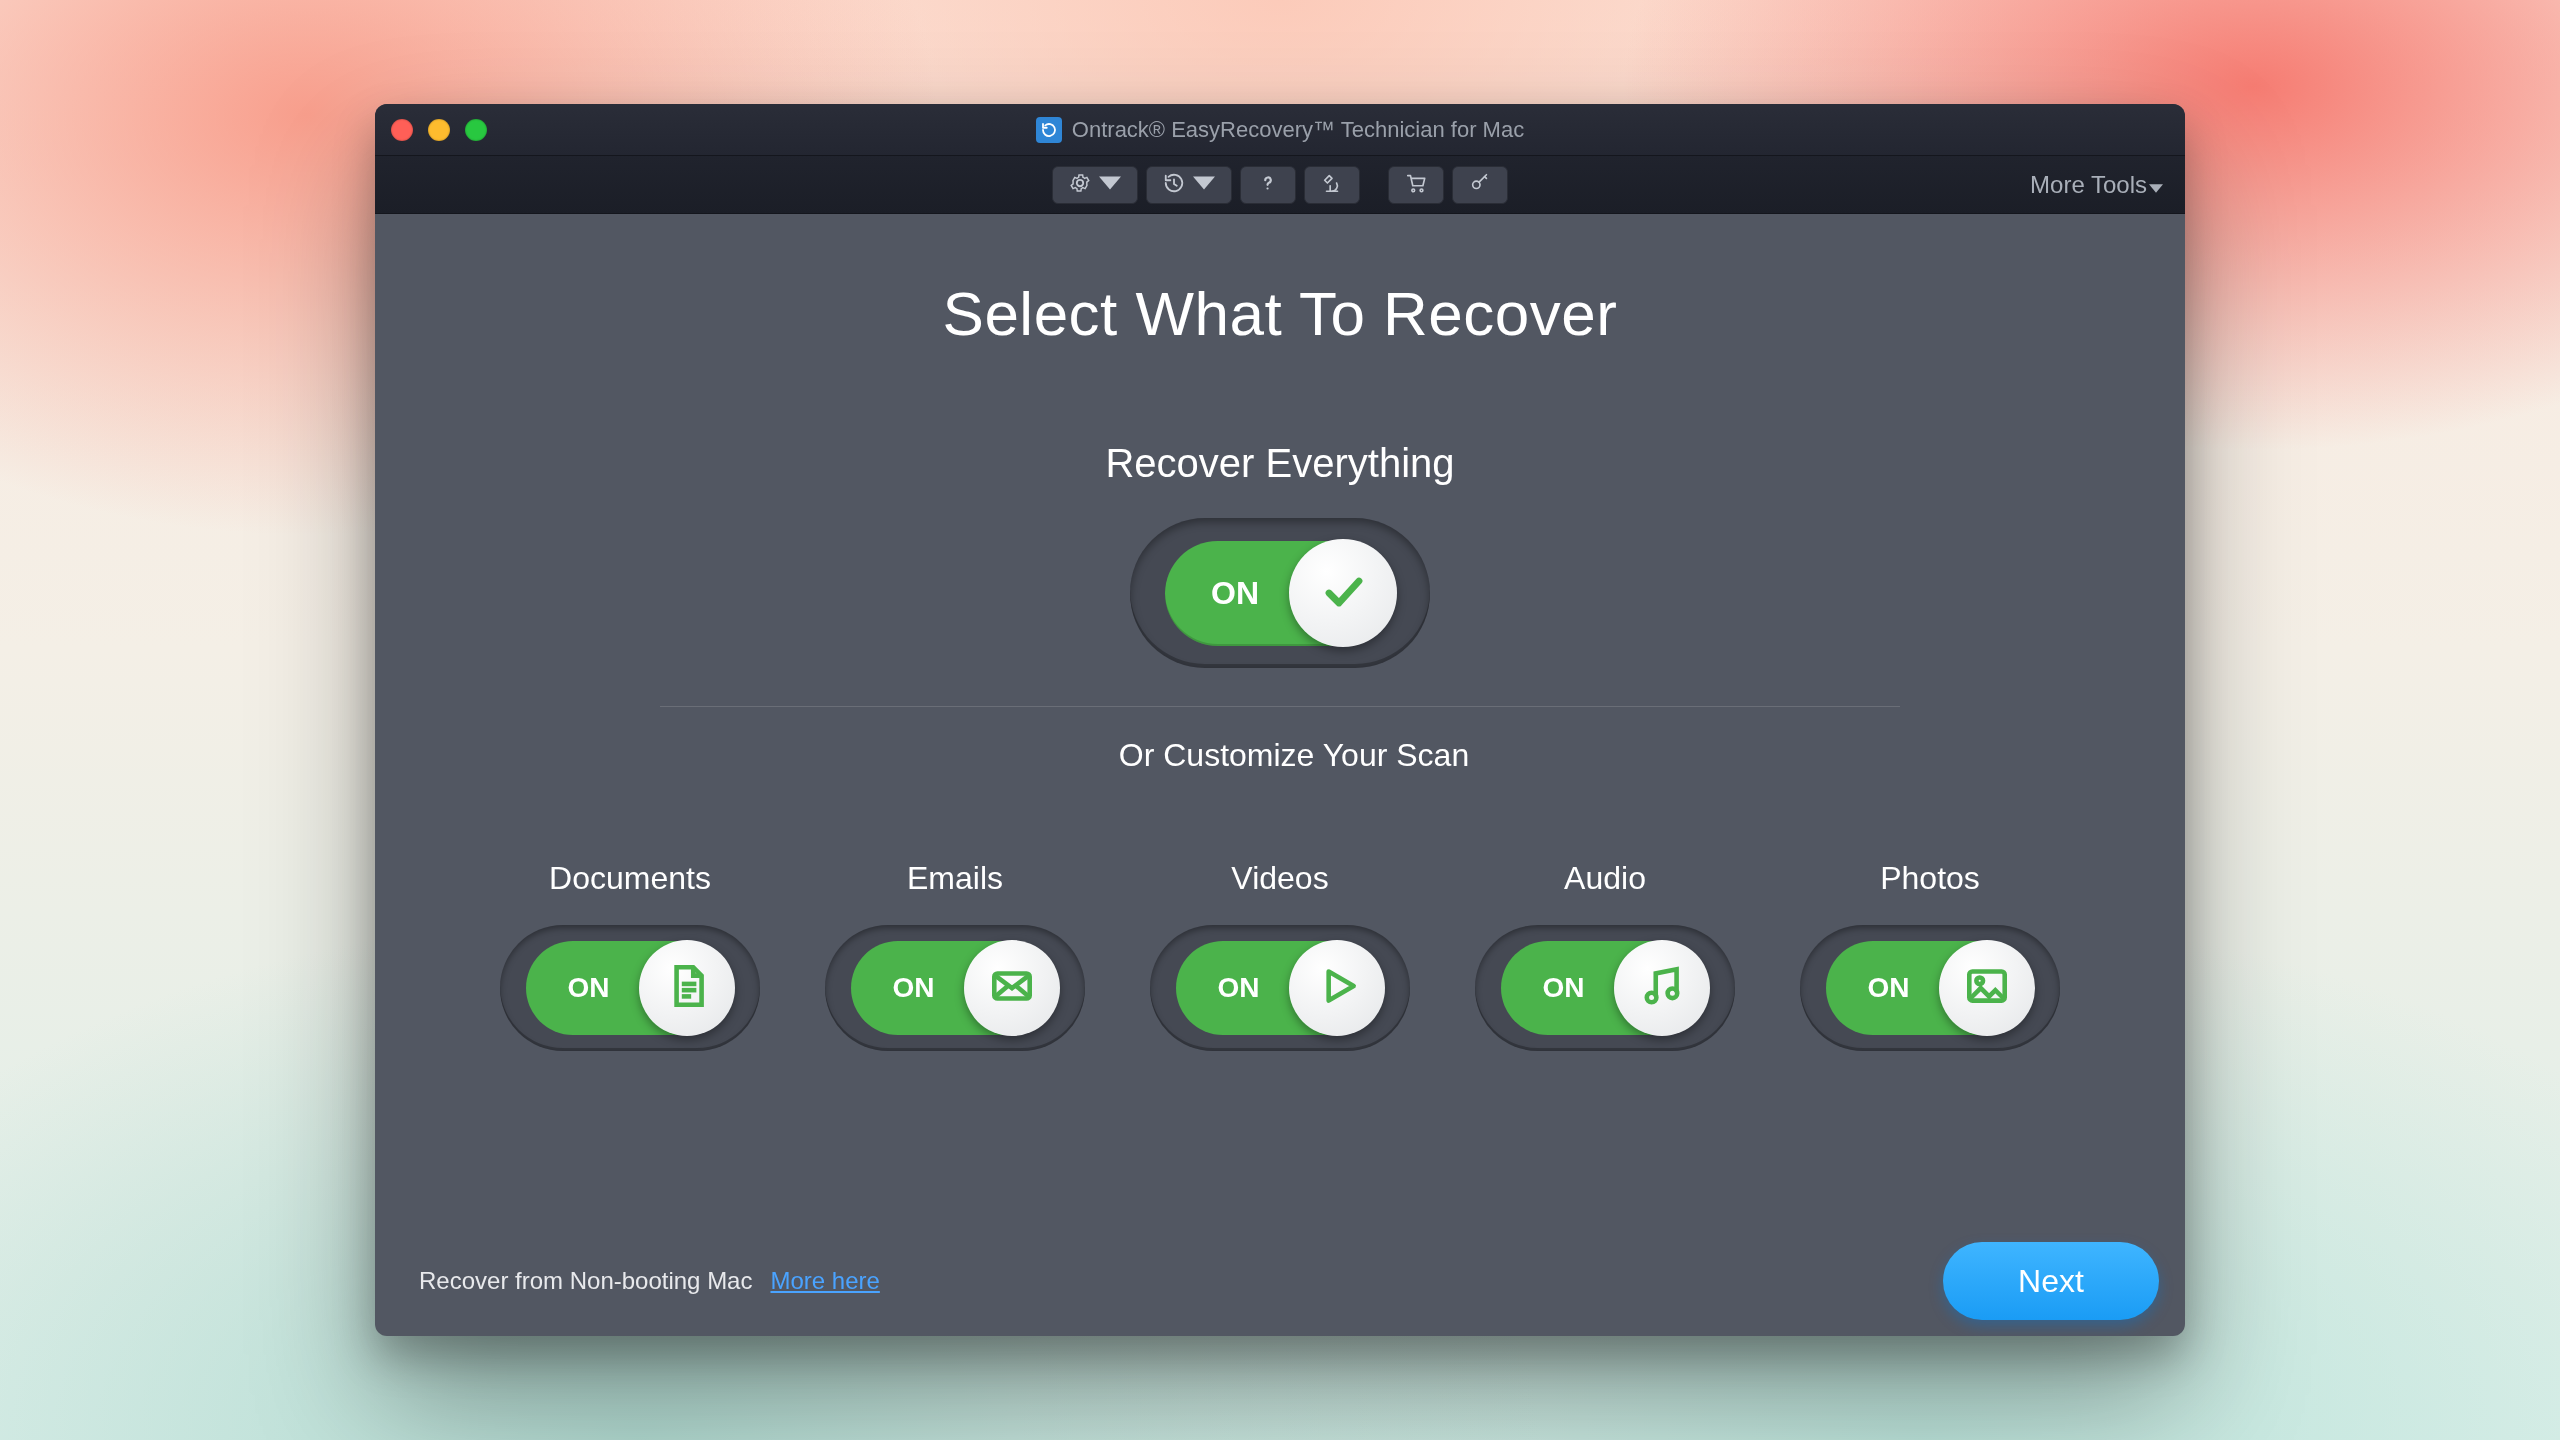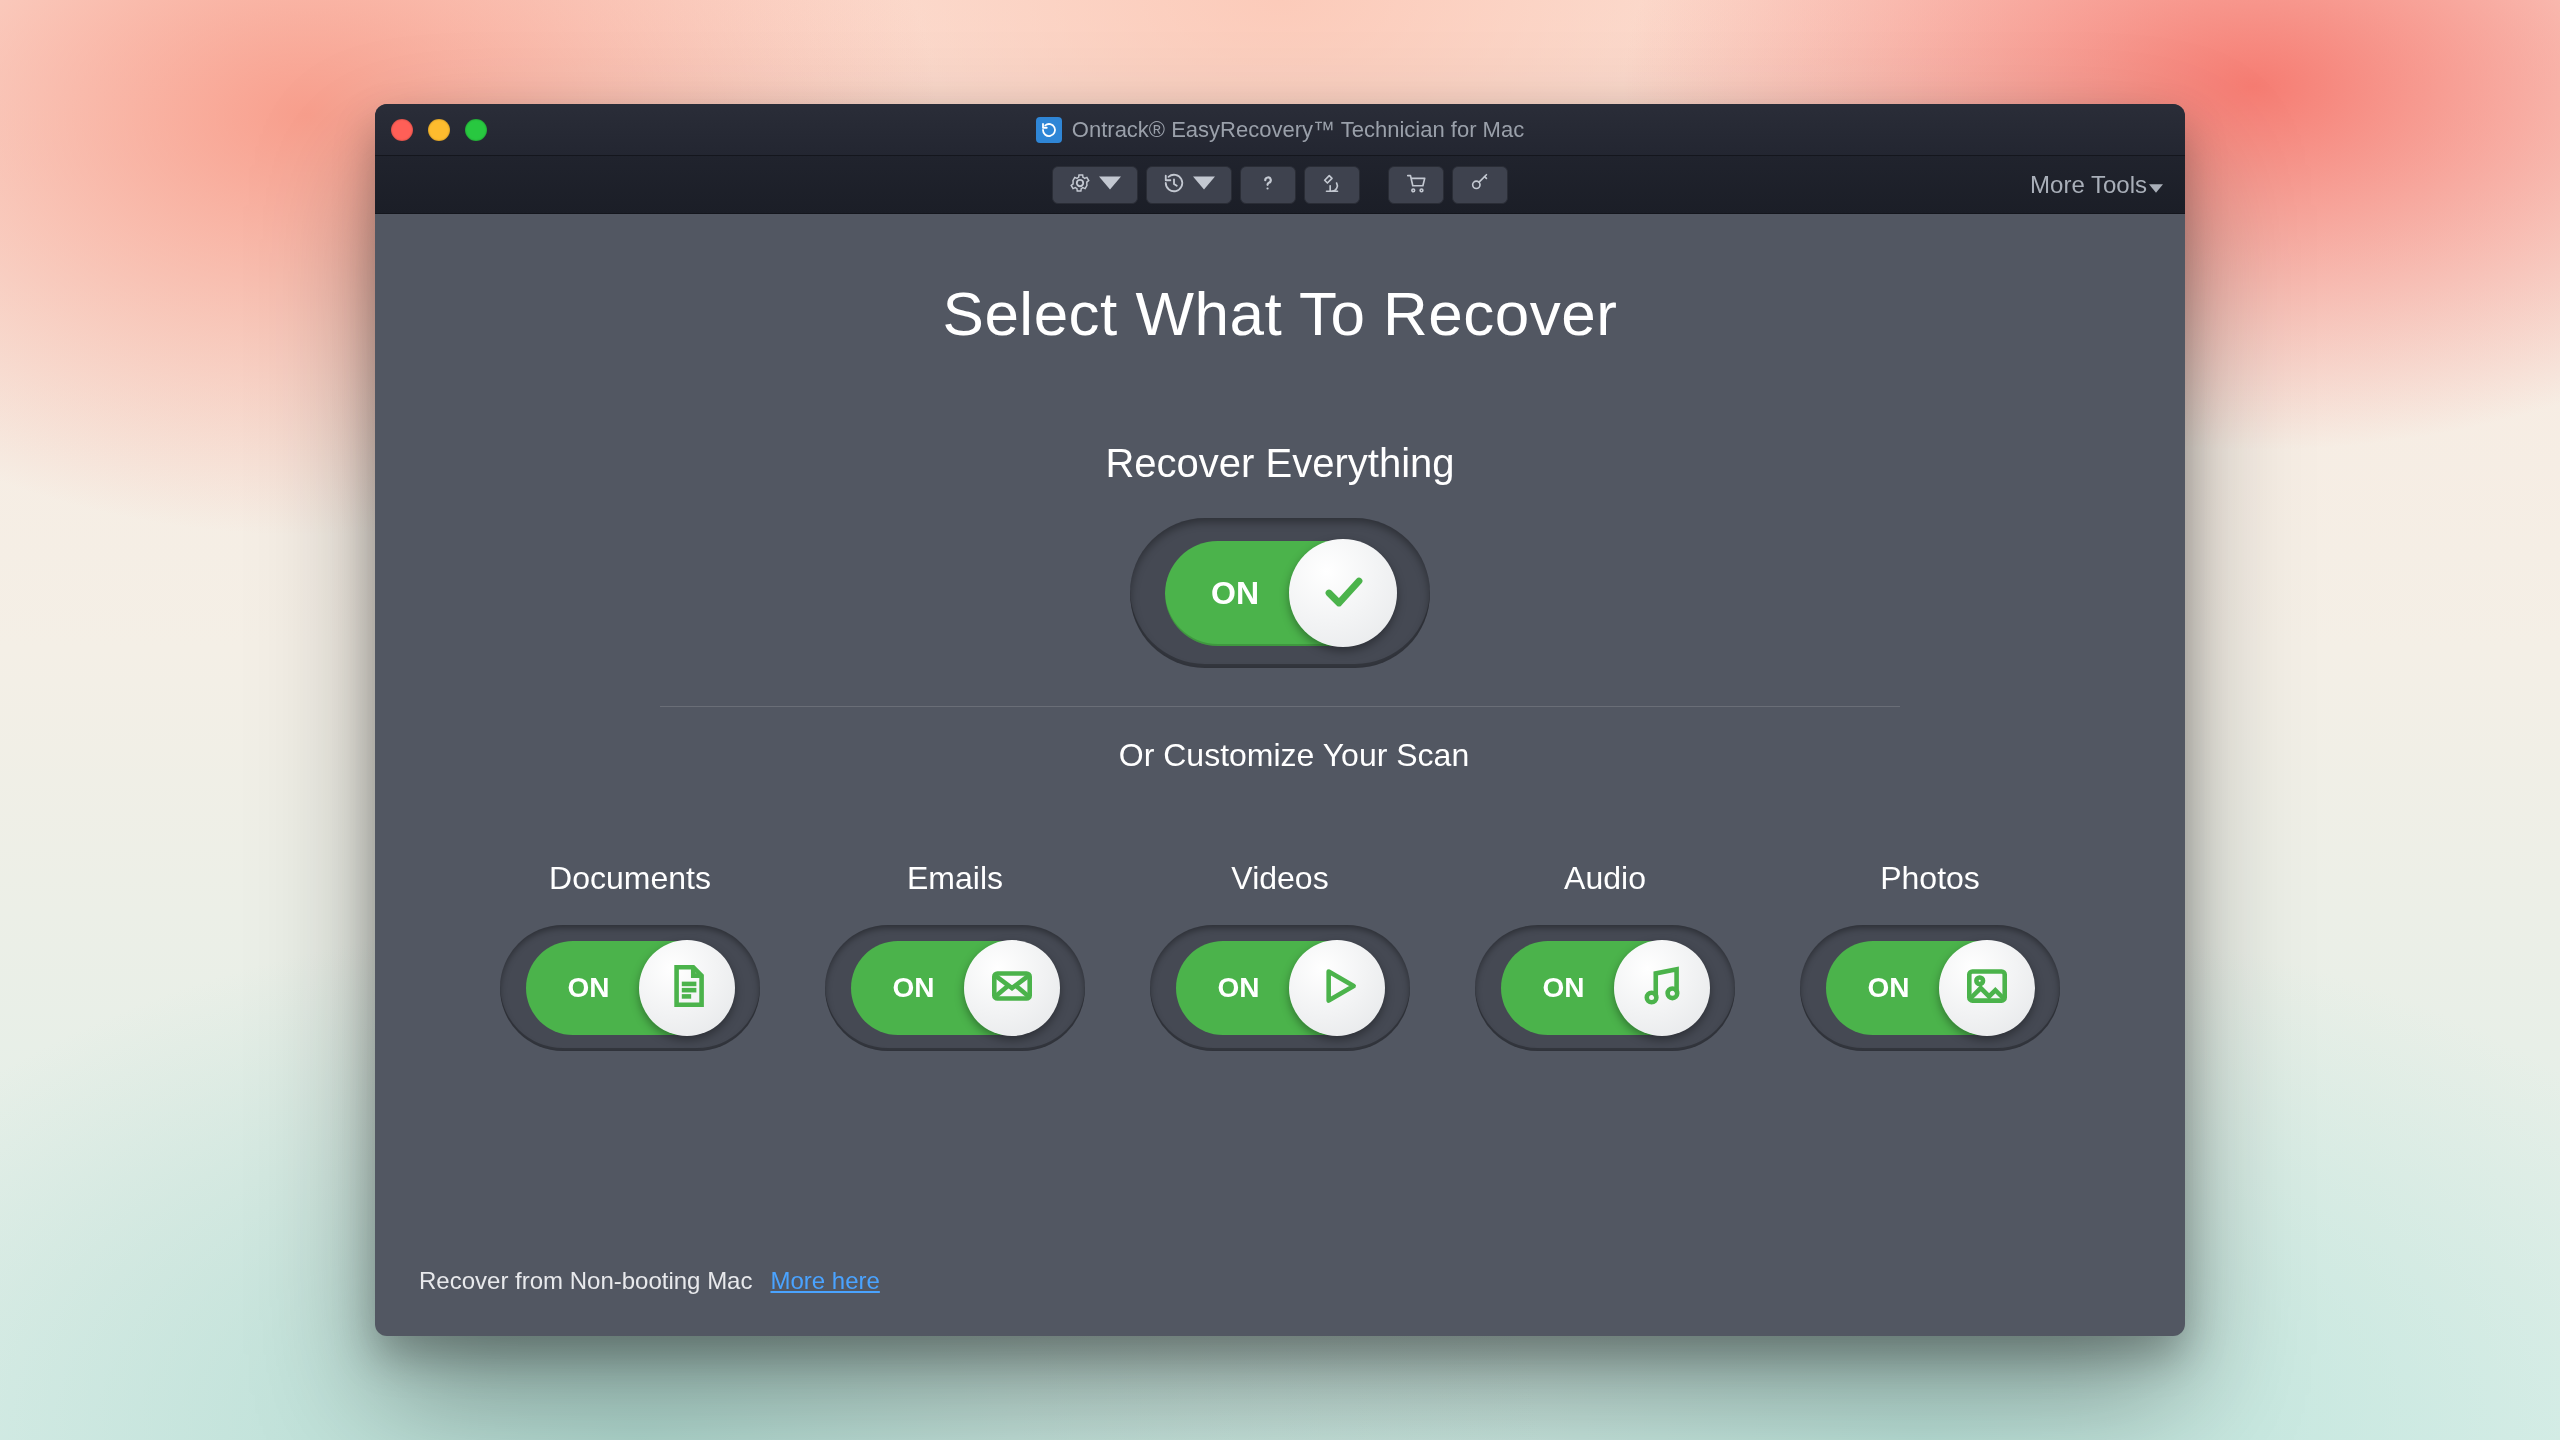--- a/index.html
+++ b/index.html
@@ -406,16 +406,19 @@
         </div>
       </div>
 
     </div>
 
     <div class="footer">
       <div class="footer-left">
         <span>Recover from Non-booting Mac</span>
         <a>More here</a>
       </div>
+      <div class="next-btn">
+        <span>Next</span>
+      </div>
     </div>
 
   </div>
 </div>
 
 </body></html>

